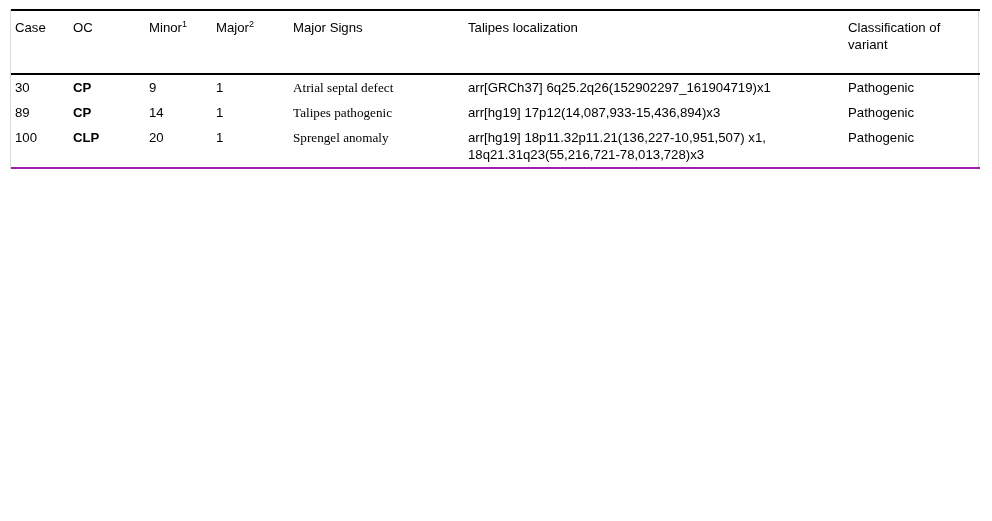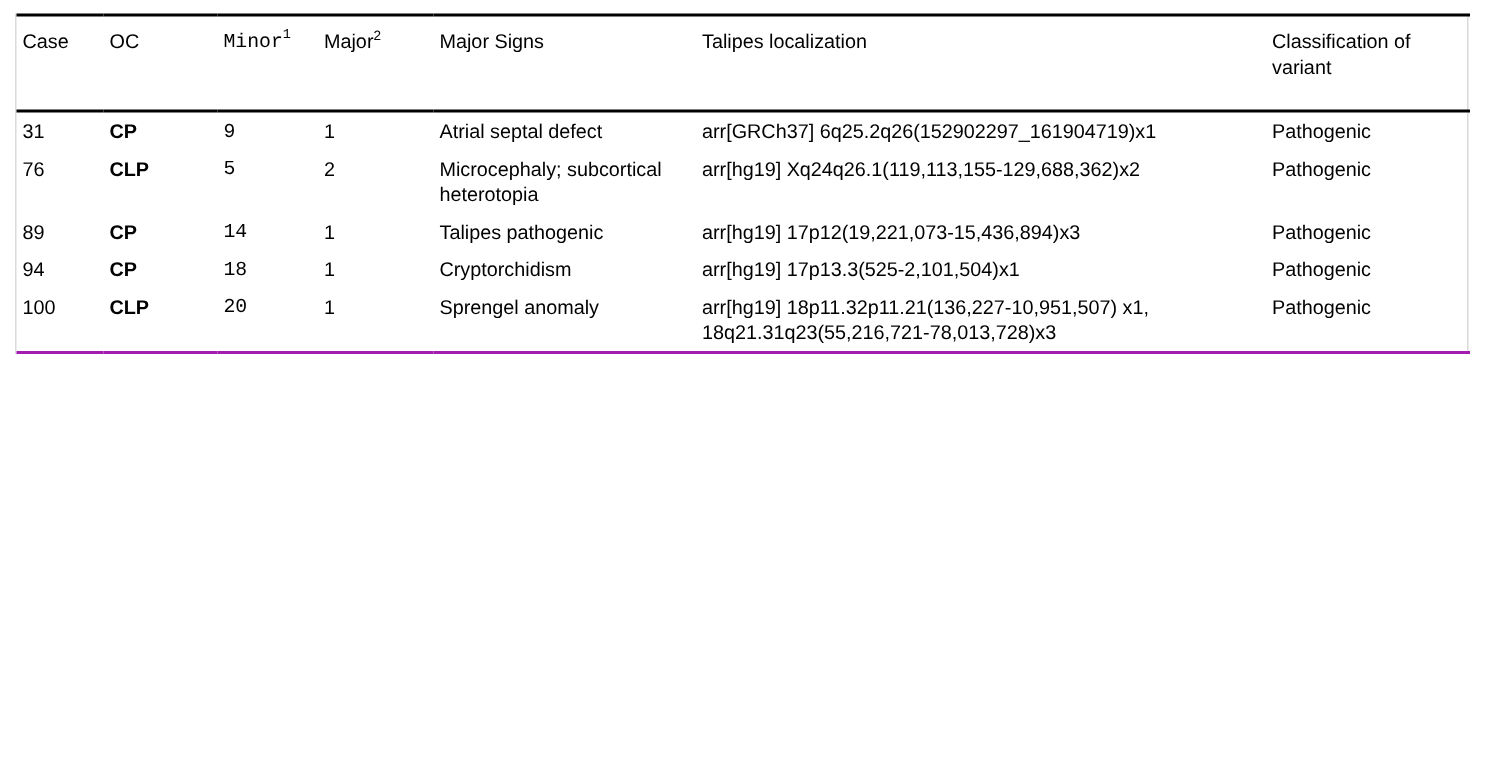--- a/index.html
+++ b/index.html
@@ -52,27 +52,27 @@
   }
   table.data-table td {
     text-align: left;
     vertical-align: top;
     padding: 4px 4px 4px 4px;
     box-sizing: border-box;
   }
   
   .col-case   { width: 58px;  }
   .col-oc     { width: 76px; font-weight: bold;  }
-  .col-minor  { width: 67px; font-family: Liberation Mono, monospace;  }
+  .col-minor  { width: 67px;  }
   .col-major  { width: 77px;  }
   .col-signs  { width: 175px; }
   .col-genomic{ width: 380px; }
   .col-class  { width: 136px; }
 
-  .cell-signs { padding-right: 14px; }
+  .cell-signs { padding-right: 14px; font-family: Liberation Serif, serif; }
   .cell-genomic { padding-right: 14px; }
 
   sup {
     font-size: 9px;
     vertical-align: super;
     line-height: 0;
   }
 </style>
 </head>
 <body>
@@ -86,53 +86,35 @@
           <th class="col-oc"><span>OC</span></th>
           <th class="col-minor"><span>Minor</span><sup>1</sup></th>
           <th class="col-major"><span>Major</span><sup>2</sup></th>
           <th class="col-signs"><span>Major Signs</span></th>
           <th class="col-genomic"><span>Talipes localization</span></th>
           <th class="col-class"><span>Classification of variant</span></th>
         </tr>
       </thead>
       <tbody>
           <tr>
-            <td class="col-case">31</td>
+            <td class="col-case">30</td>
             <td class="col-oc">CP</td>
             <td class="col-minor">9</td>
             <td class="col-major">1</td>
             <td class="col-signs cell-signs">Atrial septal defect</td>
             <td class="col-genomic cell-genomic">arr[GRCh37] 6q25.2q26(152902297_161904719)x1</td>
             <td class="col-class">Pathogenic</td>
           </tr>
           <tr>
-            <td class="col-case">76</td>
-            <td class="col-oc">CLP</td>
-            <td class="col-minor">5</td>
-            <td class="col-major">2</td>
-            <td class="col-signs cell-signs">Microcephaly; subcortical heterotopia</td>
-            <td class="col-genomic cell-genomic">arr[hg19] Xq24q26.1(119,113,155-129,688,362)x2</td>
-            <td class="col-class">Pathogenic</td>
-          </tr>
-          <tr>
             <td class="col-case">89</td>
             <td class="col-oc">CP</td>
             <td class="col-minor">14</td>
             <td class="col-major">1</td>
             <td class="col-signs cell-signs">Talipes pathogenic</td>
-            <td class="col-genomic cell-genomic">arr[hg19] 17p12(19,221,073-15,436,894)x3</td>
-            <td class="col-class">Pathogenic</td>
-          </tr>
-          <tr>
-            <td class="col-case">94</td>
-            <td class="col-oc">CP</td>
-            <td class="col-minor">18</td>
-            <td class="col-major">1</td>
-            <td class="col-signs cell-signs">Cryptorchidism</td>
-            <td class="col-genomic cell-genomic">arr[hg19] 17p13.3(525-2,101,504)x1</td>
+            <td class="col-genomic cell-genomic">arr[hg19] 17p12(14,087,933-15,436,894)x3</td>
             <td class="col-class">Pathogenic</td>
           </tr>
           <tr>
             <td class="col-case">100</td>
             <td class="col-oc">CLP</td>
             <td class="col-minor">20</td>
             <td class="col-major">1</td>
             <td class="col-signs cell-signs">Sprengel anomaly</td>
             <td class="col-genomic cell-genomic">arr[hg19] 18p11.32p11.21(136,227-10,951,507) x1, 18q21.31q23(55,216,721-78,013,728)x3</td>
             <td class="col-class">Pathogenic</td>

